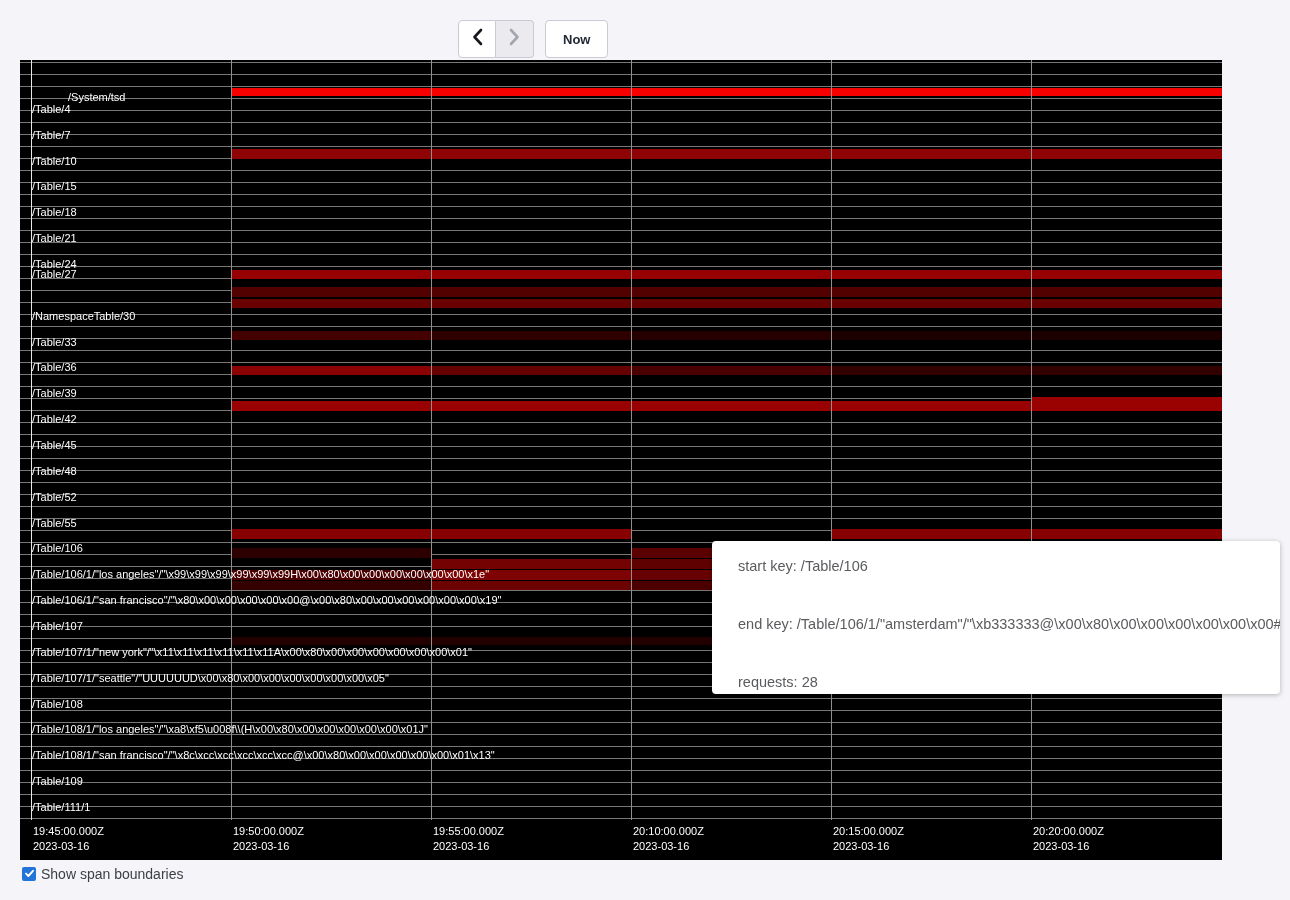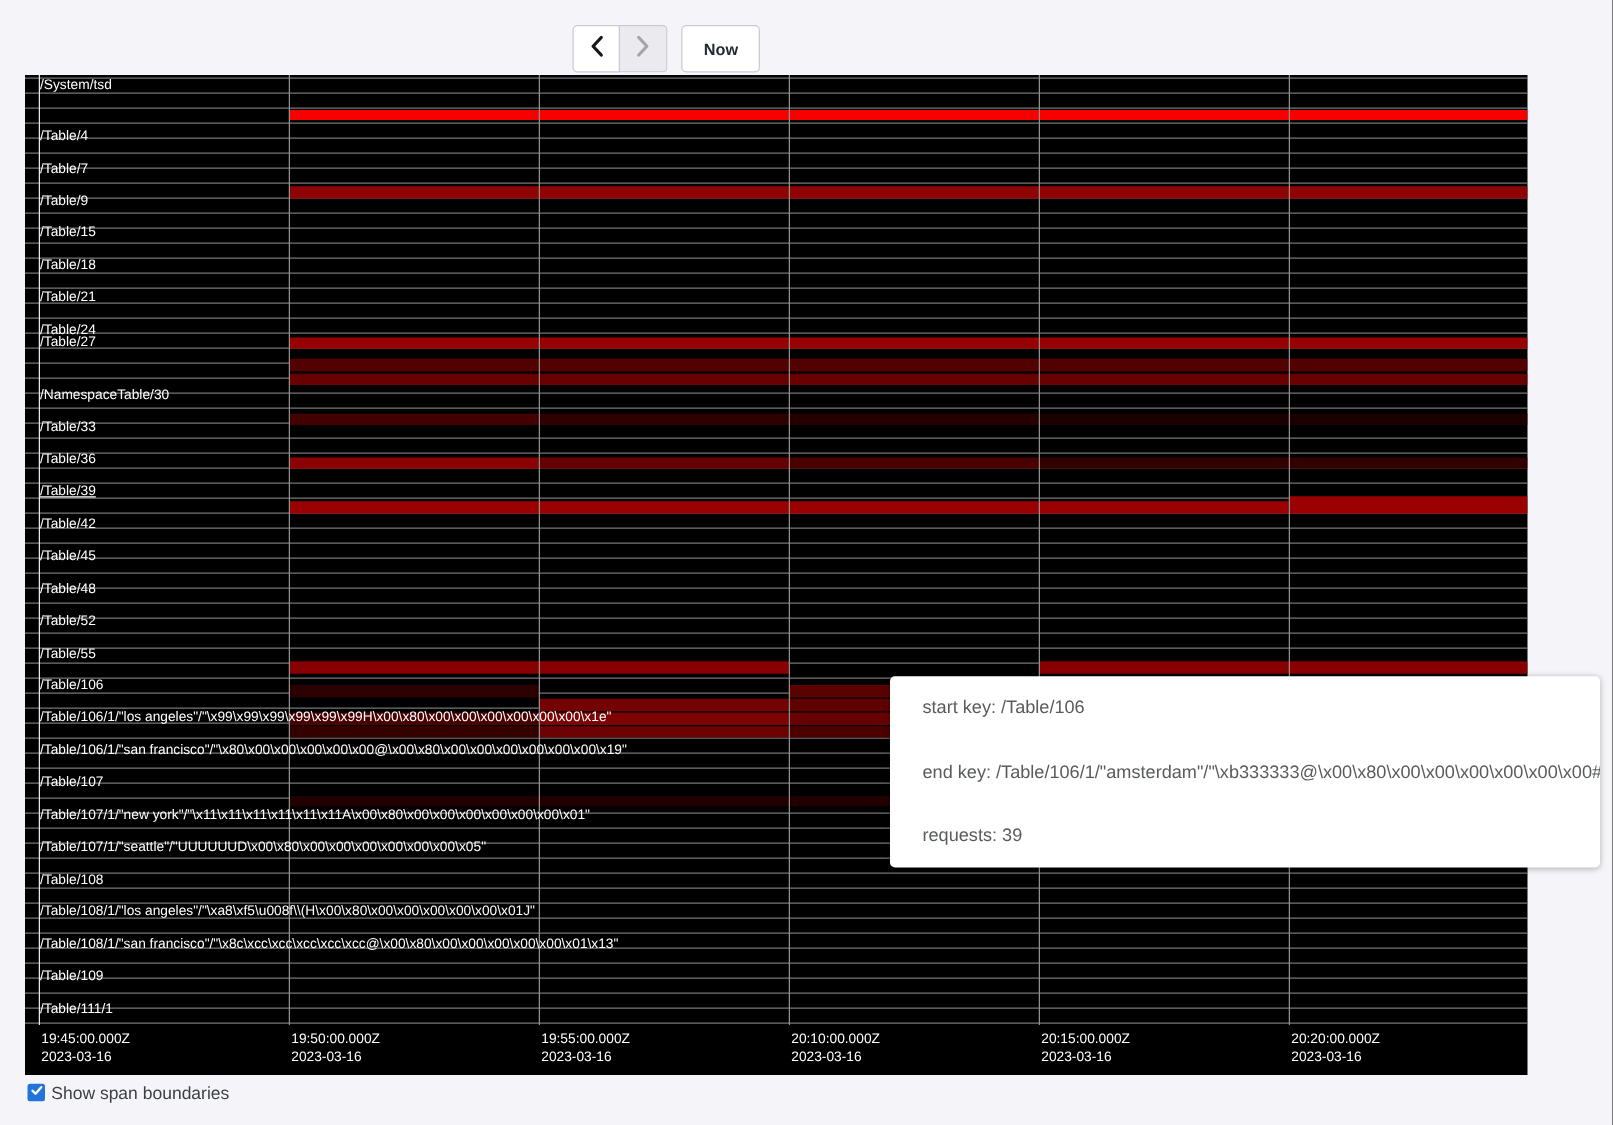--- a/index.html
+++ b/index.html
@@ -61,21 +61,21 @@
     position: absolute; left: 12px; color: #ffffff; font-size: 11px;
     line-height: 13px; white-space: nowrap; z-index: 5;
   }
   .x-tick { position: absolute; color: #ffffff; font-size: 11px; line-height: 15px; z-index: 5; white-space: nowrap; }
 
   
   .tooltip {
     position: absolute; left: 712px; top: 541px; width: 568px; height: 153px;
     background: #ffffff; border-radius: 4px; z-index: 20;
     box-shadow: 0 1px 5px rgba(0,0,0,0.28);
-    padding: 17px 0 17px 26px;
+    padding: 17px 0 4px 26px;
     display: flex; flex-direction: column; justify-content: space-between;
   }
   .tooltip-line { color: #595b5e; font-size: 14.5px; white-space: nowrap; overflow: hidden; }
 
   
   .footer-row {
     position: absolute; left: 22px; top: 866px; display: flex; align-items: center;
   }
   .checkbox {
     width: 14px; height: 14px; background: #2374d9; border-radius: 2px;
@@ -213,33 +213,33 @@
     <div class="x-tick" style="left: 413px; top: 779px;">2023-03-16</div>
     <div class="vgrid" style="left: 611px; height: 760px;"></div>
     <div class="x-tick" style="left: 613px; top: 764px;">20:10:00.000Z</div>
     <div class="x-tick" style="left: 613px; top: 779px;">2023-03-16</div>
     <div class="vgrid" style="left: 811px; height: 760px;"></div>
     <div class="x-tick" style="left: 813px; top: 764px;">20:15:00.000Z</div>
     <div class="x-tick" style="left: 813px; top: 779px;">2023-03-16</div>
     <div class="vgrid" style="left: 1011px; height: 760px;"></div>
     <div class="x-tick" style="left: 1013px; top: 764px;">20:20:00.000Z</div>
     <div class="x-tick" style="left: 1013px; top: 779px;">2023-03-16</div>
-    <div class="row-label" style="top: 2px;">/System/tsd</div>
+    <div class="row-label" style="top: 31px; margin-left: 36px;">/System/tsd</div>
     <div class="row-label" style="top: 43px;">/Table/4</div>
     <div class="row-label" style="top: 69px;">/Table/7</div>
-    <div class="row-label" style="top: 95px;">/Table/9</div>
+    <div class="row-label" style="top: 95px;">/Table/10</div>
     <div class="row-label" style="top: 120px;">/Table/15</div>
     <div class="row-label" style="top: 146px;">/Table/18</div>
     <div class="row-label" style="top: 172px;">/Table/21</div>
     <div class="row-label" style="top: 198px;">/Table/24</div>
     <div class="row-label" style="top: 208px;">/Table/27</div>
     <div class="row-label" style="top: 250px;">/NamespaceTable/30</div>
     <div class="row-label" style="top: 276px;">/Table/33</div>
     <div class="row-label" style="top: 301px;">/Table/36</div>
-    <div class="row-label" style="top: 327px; text-decoration: underline;">/Table/39</div>
+    <div class="row-label" style="top: 327px;">/Table/39</div>
     <div class="row-label" style="top: 353px;">/Table/42</div>
     <div class="row-label" style="top: 379px;">/Table/45</div>
     <div class="row-label" style="top: 405px;">/Table/48</div>
     <div class="row-label" style="top: 431px;">/Table/52</div>
     <div class="row-label" style="top: 457px;">/Table/55</div>
     <div class="row-label" style="top: 482px;">/Table/106</div>
     <div class="row-label" style="top: 508px;">/Table/106/1/"los angeles"/"\x99\x99\x99\x99\x99\x99H\x00\x80\x00\x00\x00\x00\x00\x00\x1e"</div>
     <div class="row-label" style="top: 534px;">/Table/106/1/"san francisco"/"\x80\x00\x00\x00\x00\x00@\x00\x80\x00\x00\x00\x00\x00\x00\x19"</div>
     <div class="row-label" style="top: 560px;">/Table/107</div>
     <div class="row-label" style="top: 586px;">/Table/107/1/"new york"/"\x11\x11\x11\x11\x11\x11A\x00\x80\x00\x00\x00\x00\x00\x00\x01"</div>
@@ -247,21 +247,21 @@
     <div class="row-label" style="top: 638px;">/Table/108</div>
     <div class="row-label" style="top: 663px;">/Table/108/1/"los angeles"/"\xa8\xf5\u008f\\(H\x00\x80\x00\x00\x00\x00\x00\x01J"</div>
     <div class="row-label" style="top: 689px;">/Table/108/1/"san francisco"/"\x8c\xcc\xcc\xcc\xcc\xcc@\x00\x80\x00\x00\x00\x00\x00\x01\x13"</div>
     <div class="row-label" style="top: 715px;">/Table/109</div>
     <div class="row-label" style="top: 741px;">/Table/111/1</div>
   </div>
 
 <div class="tooltip">
   <div class="tooltip-line">start key: /Table/106</div>
   <div class="tooltip-line">end key: /Table/106/1/"amsterdam"/"\xb333333@\x00\x80\x00\x00\x00\x00\x00\x00#"</div>
-  <div class="tooltip-line">requests: 39</div>
+  <div class="tooltip-line">requests: 28</div>
 </div>
 
 <div class="footer-row">
   <div class="checkbox">
     <span>
       <svg width="11" height="11" viewBox="0 0 11 11">
           <polyline points="2,5.6 4.4,8 9,2.8" fill="none" stroke="#ffffff" stroke-width="1.9" stroke-linecap="round" stroke-linejoin="round"></polyline>
         </svg>
     </span>
   </div>

